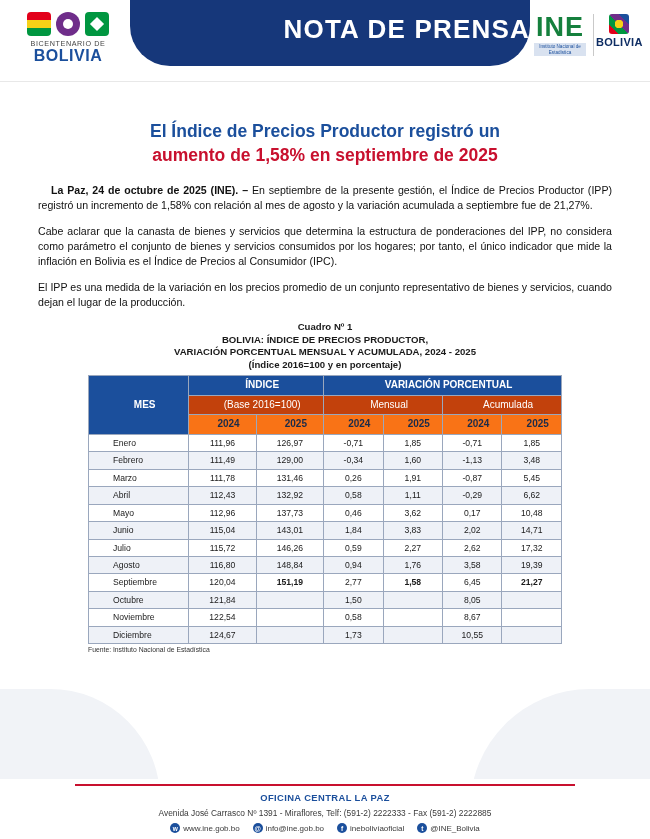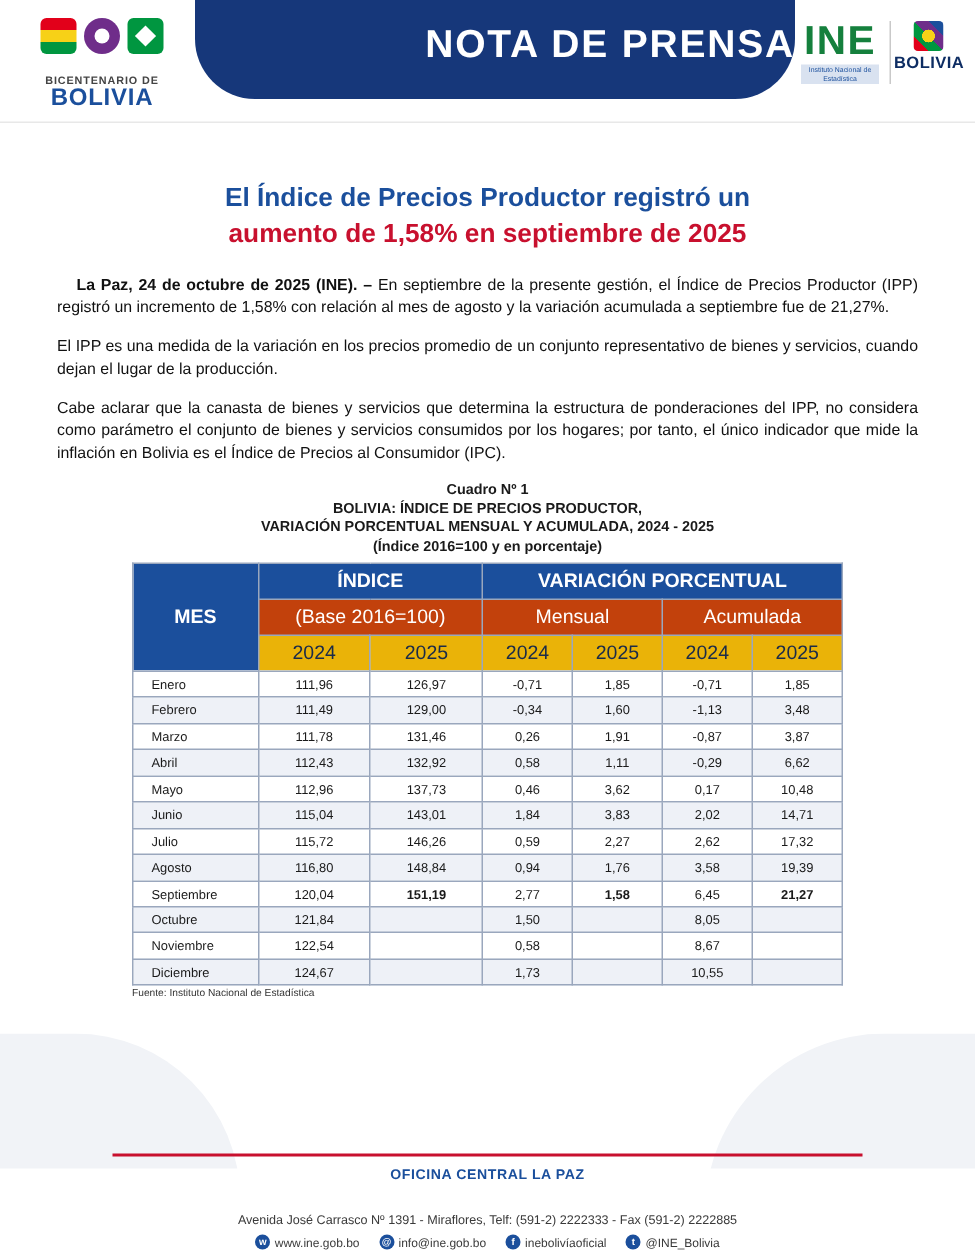--- a/index.html
+++ b/index.html
@@ -54,22 +54,22 @@
   .bm { width: 24px; height: 24px; border-radius: 4px; display:block; }
   .bm1 { background: linear-gradient(180deg,#e2001a 0 33%, #f7d117 33% 66%, #009640 66% 100%); }
   .bm2 { background: #6f2d8a; border-radius: 50%; position: relative; }
   .bm2::after { content:""; position:absolute; left:7px; top:7px; width:10px; height:10px; border-radius:50%; background:#fff; }
   .bm3 { background: #009640; position: relative; }
   .bm3::after { content:""; position:absolute; left:7px; top:7px; width:10px; height:10px; background:#fff; transform: rotate(45deg); }
   .bicent-label {
     font-size: 7.2px;
     letter-spacing: 0.6px;
     color: #444;
-    margin-top: 13px;
-    font-weight: bold;
+    margin-top: 3px;
+    font-weight: normal;
   }
   .bicent-country {
     font-size: 16px;
     font-weight: bold;
     color: #1b4f9c;
     letter-spacing: 0.5px;
     line-height: 1;
   }
   
   .logo-ine {
@@ -159,34 +159,35 @@
   table.ipp th, table.ipp td {
     border: 1px solid #9aa7bd;
     padding: 2px 4px;
     text-align: center;
     line-height: 1.45;
   }
   table.ipp thead th {
     background: #1b4f9c;
     color: #ffffff;
     font-weight: bold;
-    font-size: 13px;
+    font-size: 10px;
+    padding-left: 16px;
   }
   table.ipp thead th.sub {
     background: #c2410c;
     font-weight: normal;
   }
   table.ipp thead th.yr {
-    background: #eab308;
+    background: #f97316;
     color: #1a2b4a;
-    font-weight: normal;
+    font-weight: bold;
   }
   table.ipp td.mes {
     text-align: left;
-    padding-left: 12px;
+    padding-left: 24px;
   }
   table.ipp tbody tr:nth-child(even) { background: #eef1f7; }
   table.ipp tbody tr:nth-child(odd) { background: #ffffff; }
   table.ipp td.bold { font-weight: bold; }
   .fuente {
     width: 474px;
     margin: 2px auto 0 auto;
     font-size: 6.8px;
     color: #333;
     text-align: left;
@@ -219,21 +220,21 @@
     padding-bottom: 6px;
   }
   .footer-rule {
     width: 500px; height: 2px; background: #c8102e;
     margin: 0 auto 6px auto;
   }
   .footer-office {
     font-size: 9.4px; font-weight: bold; color: #1b4f9c; letter-spacing: .4px;
   }
   .footer-address {
-    font-size: 8.4px; color: #3a3a3a; margin-top: 20px;
+    font-size: 8.4px; color: #3a3a3a; margin-top: 5px;
   }
   .footer-social {
     display: flex; justify-content: center; gap: 13px; align-items: center;
     margin-top: 5px; font-size: 8px; color: #3a3a3a;
   }
   .social-item { display: flex; align-items: center; gap: 3px; }
   .soc-dot {
     width: 10px; height: 10px; border-radius: 50%;
     background: #1b4f9c; color: #fff; font-size: 6.5px;
     display: inline-flex; align-items: center; justify-content: center;
@@ -271,22 +272,22 @@
 <div class="content">
 
   <div class="doc-title">
     <div>El Índice de Precios Productor registró un</div>
     <div class="line2">aumento de 1,58% en septiembre de 2025</div>
   </div>
 
   <p class="body-text">
     <b>La Paz, 24 de octubre de 2025 (INE). –</b><span> En septiembre de la presente gestión, el Índice de Precios Productor (IPP) registró un incremento de 1,58% con relación al mes de agosto y la variación acumulada a septiembre fue de 21,27%.</span>
   </p>
+  <p class="body-text">Cabe aclarar que la canasta de bienes y servicios que determina la estructura de ponderaciones del IPP, no considera como parámetro el conjunto de bienes y servicios consumidos por los hogares; por tanto, el único indicador que mide la inflación en Bolivia es el Índice de Precios al Consumidor (IPC).</p>
   <p class="body-text">El IPP es una medida de la variación en los precios promedio de un conjunto representativo de bienes y servicios, cuando dejan el lugar de la producción.</p>
-  <p class="body-text">Cabe aclarar que la canasta de bienes y servicios que determina la estructura de ponderaciones del IPP, no considera como parámetro el conjunto de bienes y servicios consumidos por los hogares; por tanto, el único indicador que mide la inflación en Bolivia es el Índice de Precios al Consumidor (IPC).</p>
 
   <div class="table-caption">
     <div>Cuadro Nº 1</div>
     <div class="sub">BOLIVIA: ÍNDICE DE PRECIOS PRODUCTOR,</div>
     <div class="sub">VARIACIÓN PORCENTUAL MENSUAL Y ACUMULADA, 2024 - 2025</div>
     <div class="italic">(Índice 2016=100 y en porcentaje)</div>
   </div>
 
   <table class="ipp">
     <thead>
@@ -328,21 +329,21 @@
         <td>-1,13</td>
         <td>3,48</td>
       </tr>
       <tr>
         <td class="mes">Marzo</td>
         <td>111,78</td>
         <td>131,46</td>
         <td>0,26</td>
         <td>1,91</td>
         <td>-0,87</td>
-        <td>3,87</td>
+        <td>5,45</td>
       </tr>
       <tr>
         <td class="mes">Abril</td>
         <td>112,43</td>
         <td>132,92</td>
         <td>0,58</td>
         <td>1,11</td>
         <td>-0,29</td>
         <td>6,62</td>
       </tr>

